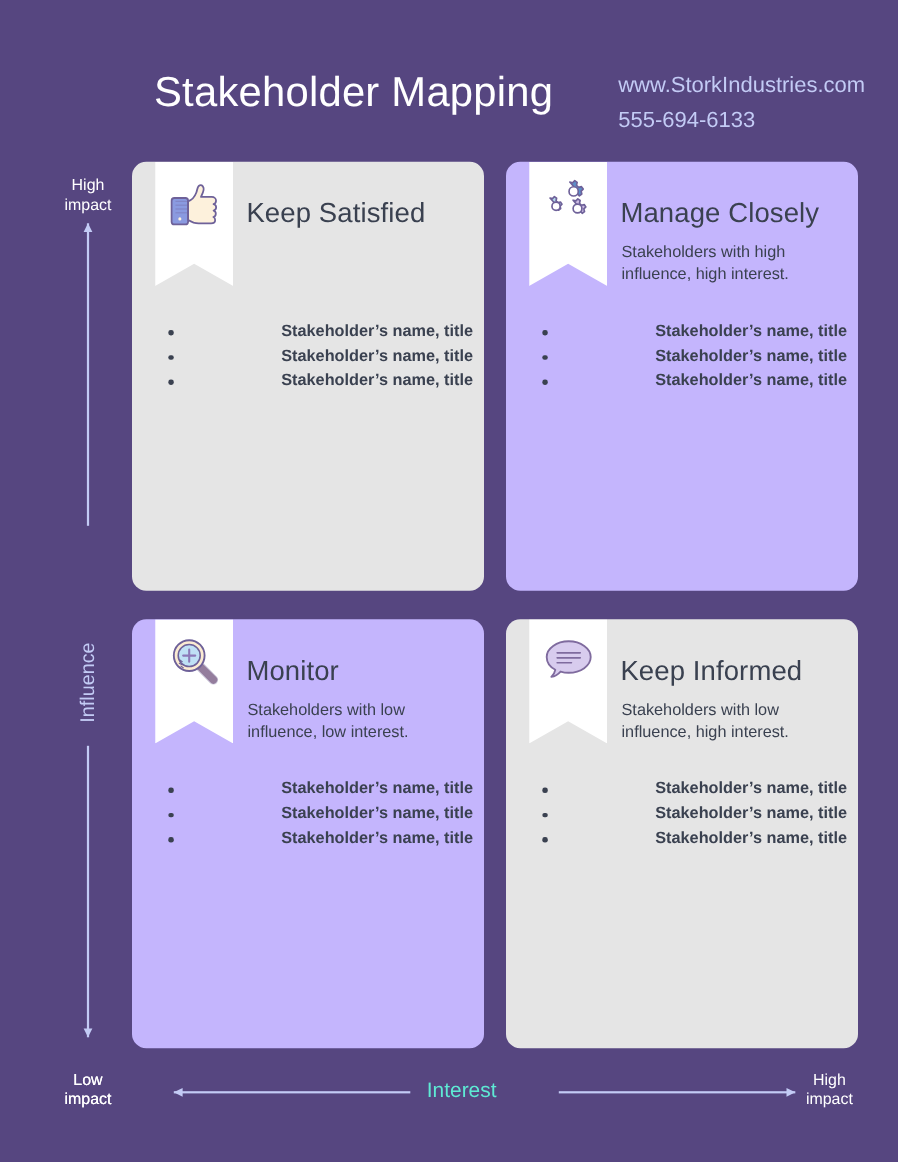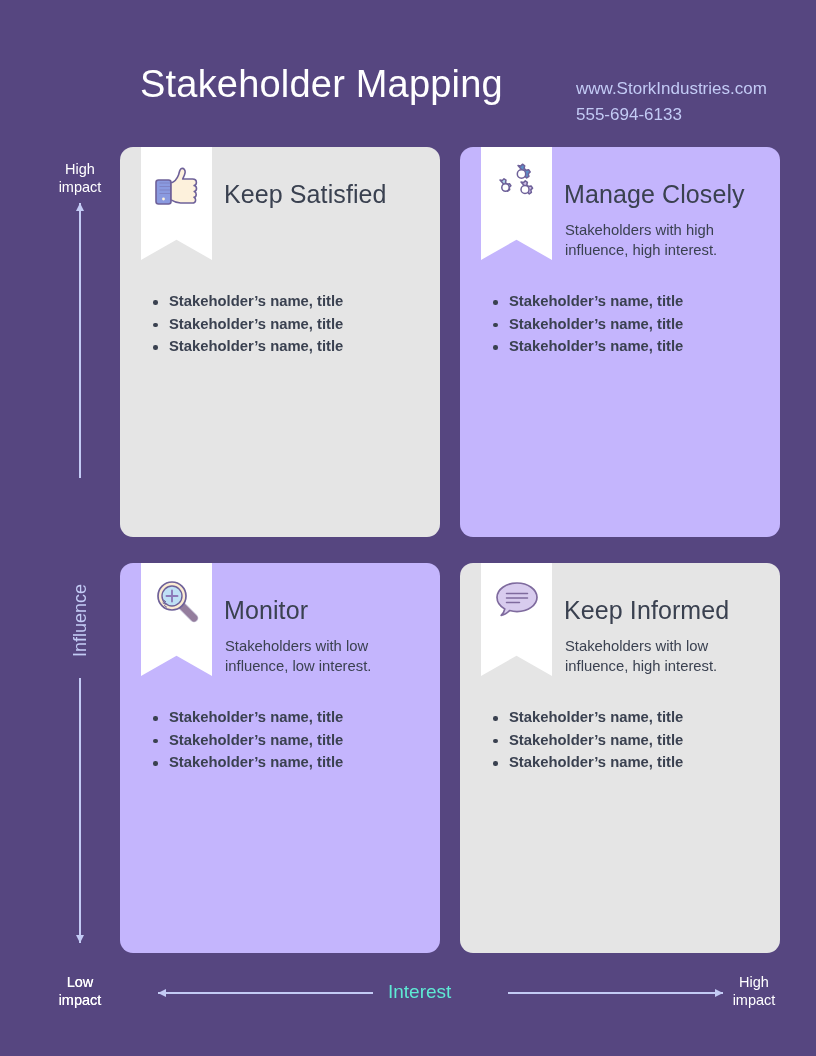--- a/index.html
+++ b/index.html
@@ -15,24 +15,23 @@
   
   .header {
     position:absolute; left:0; top:0; width:684px; height:135px;
   }
   .title {
     position:absolute; left:140px; top:63px;
     font-size:38px; font-weight:400; color:#FFFFFF;
     letter-spacing:0.2px; white-space:nowrap;
   }
   .contact {
-    position:absolute; left:562px; top:76px;
-    font-size:17px; color:#C3CBF5; line-height:1.55;
+    position:absolute; left:562px; top:63px;
+    font-size:20px; color:#C3CBF5; line-height:1.55;
     text-align:left;
-    margin-left:14px;
   }
   .contact div { white-space:nowrap; }
 
   
   .y-top-label {
     position:absolute; left:40px; top:160px; width:80px;
     text-align:center; color:#FFFFFF; font-size:14.5px; line-height:1.25;
   }
   .y-arrow-up {
     position:absolute; left:79px; top:203px; width:2px; height:275px;
@@ -126,20 +125,21 @@
     font-size:14.8px; color:#3A4150; line-height:1.38;
   }
   .card-list {
     position:absolute; left:30px; top:146px; width:280px;
     list-style:none;
   }
   .card-list li {
     position:relative; padding-left:19px; margin-bottom:6.5px;
     font-size:14.8px; font-weight:bold; color:#3A4150;
     white-space:nowrap;
+    text-align:right;
   }
   .card-list li::before {
     content:""; position:absolute; left:3px; top:7px;
     width:4.5px; height:4.5px; border-radius:50%; background:#3A4150;
   }
 </style>
 </head>
 <body>
 
 <div class="header">

